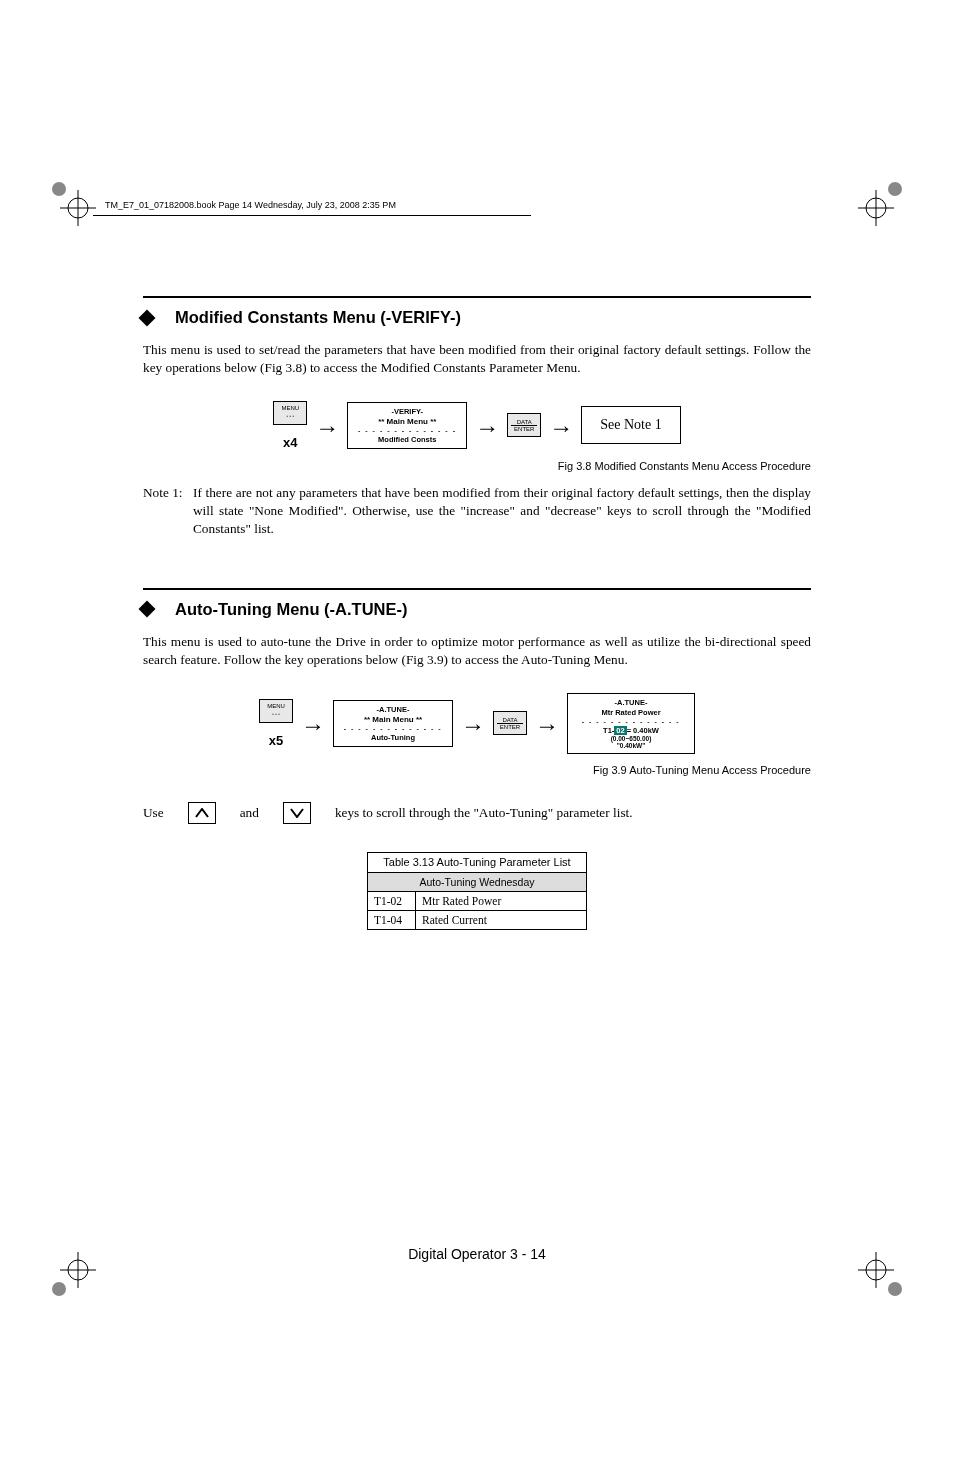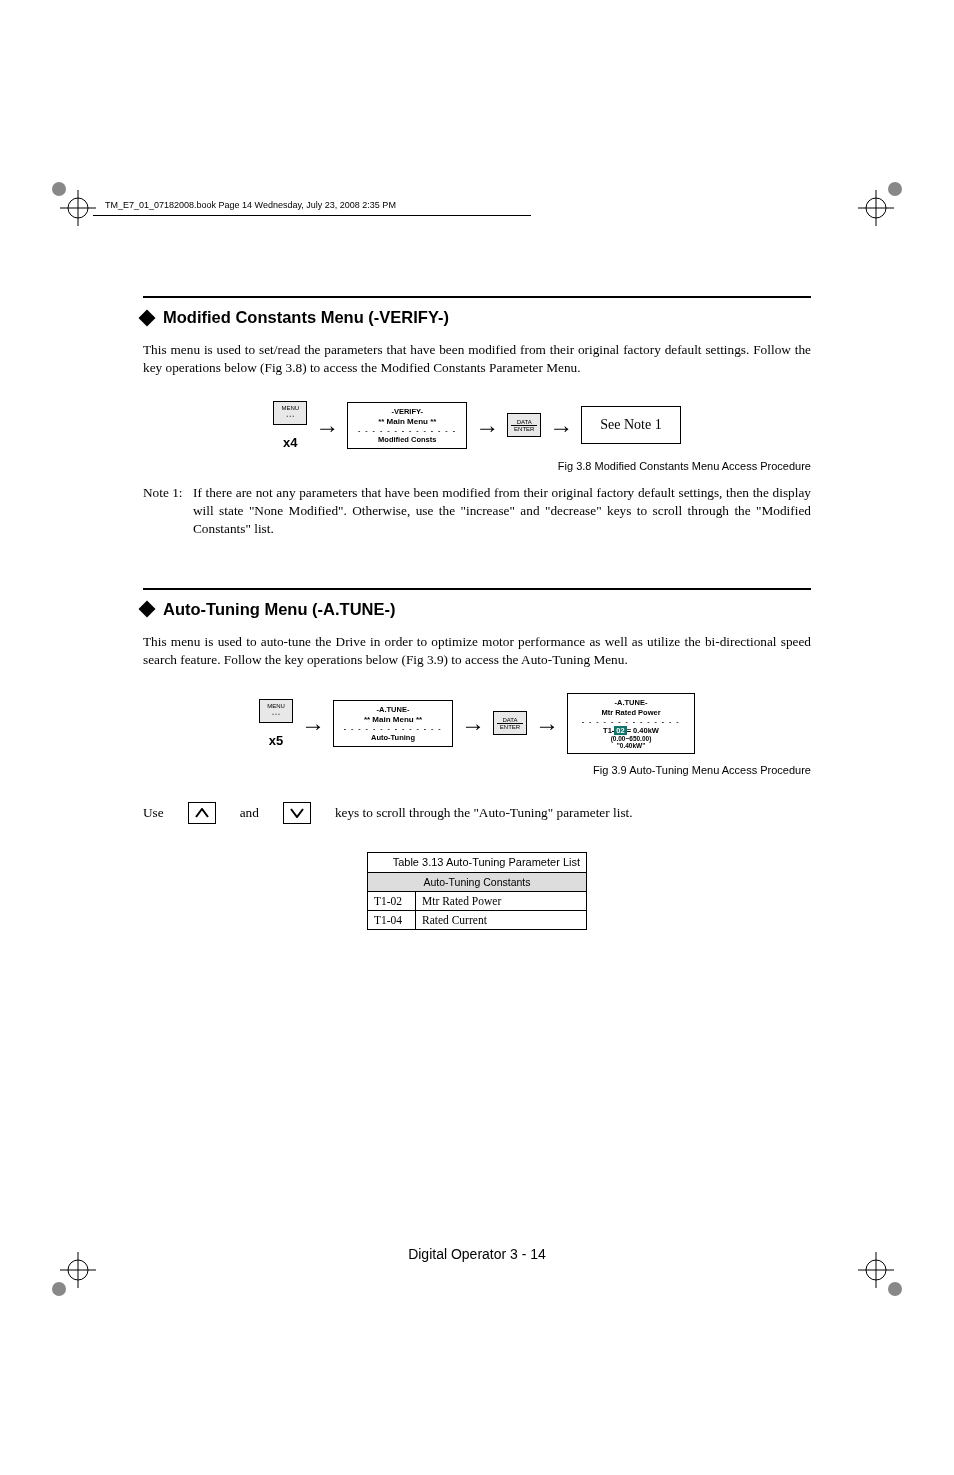--- a/index.html
+++ b/index.html
@@ -1,21 +1,21 @@
 <!DOCTYPE html>
 <html><head>
   <meta charset="utf-8">
   <style>
     * { box-sizing: border-box; margin: 0; padding: 0; }
     body { background: #fff; font-family: "Times New Roman", serif; width: 954px; height: 1475px; position: relative; }
     .page-content { position: absolute; left: 143px; top: 290px; width: 668px; }
     .path-note { position: absolute; left: 105px; top: 200px; font-family: Helvetica, Arial, sans-serif; font-size: 9px; }
     .path-rule { position: absolute; left: 93px; top: 215px; width: 438px; border-top: 0.5px solid #000; }
     .section-rule { border-top: 2px solid #000; margin: 6px 0 10px 0; }
-    .section-head { display: flex; align-items: center; gap: 8px; margin-bottom: 14px; }
+    .section-head { display: flex; align-items: center; gap: 20px; margin-bottom: 14px; }
     .diamond { width: 12px; height: 12px; transform: rotate(45deg); background: #000; flex: 0 0 12px; margin: 0 2px 0 -2px; }
     .section-title { font-family: Helvetica, Arial, sans-serif; font-weight: bold; font-size: 16.5px; }
     .body { font-size: 13.3px; line-height: 1.35; text-align: justify; }
     .fig-caption { font-family: Helvetica, Arial, sans-serif; font-size: 11px; text-align: right; margin: 10px 0 12px 0; }
     .footer { position: absolute; left: 0; top: 1246px; width: 954px; text-align: center; font-family: Helvetica, Arial, sans-serif; font-size: 14px; }
     .note-block { display: flex; font-size: 13.3px; line-height: 1.35; margin-bottom: 50px; }
     .note-label { width: 50px; flex-shrink: 0; }
     .note-body { text-align: justify; }
     .diagram { display: flex; align-items: center; justify-content: center; margin: 24px 0 6px 0; }
     .keycap { width: 34px; height: 24px; border: 1px solid #000; background: #e8e8e8; display: inline-flex; flex-direction: column; align-items: center; justify-content: center; font-family: Helvetica, Arial, sans-serif; }
@@ -30,21 +30,21 @@
     .lcd .l4 { font-size: 6.5px; }
     .lcd .inv { display:inline-block; background:#0f766e; color:#fff; padding:0 2px; }
     .box-note { border: 1px solid #000; padding: 10px 18px; font-size: 14px; font-family: "Times New Roman", serif; }
     .arrow { font-size: 24px; margin: 0 8px; }
     .col { display: flex; flex-direction: column; align-items: center; }
     .use-row { display: flex; align-items: flex-end; gap: 24px; margin: 26px 0 28px 0; }
     .use-row .txt { font-size: 13.3px; padding-bottom: 3px; }
     .arrowkey { width: 28px; height: 22px; border: 1px solid #000; display: inline-flex; align-items: center; justify-content: center; font-size: 14px; font-weight: bold; }
     .param-table { border-collapse: collapse; margin: 0 auto; font-family: Helvetica, Arial, sans-serif; width: 220px; }
     .param-table th, .param-table td { border: 1px solid #000; padding: 3px 6px; font-size: 10.5px; text-align: left; }
-    .param-table .hdr1 { text-align: right; font-weight: normal; font-size: 11px; line-height: 1.2; }
+    .param-table .hdr1 { text-align: center; font-weight: normal; font-size: 11px; line-height: 1.2; }
     .param-table .hdr2 { text-align: center; background: #ddd; font-weight: normal; }
     .param-table .cell-serif { font-family: "Times New Roman", serif; font-size: 11.5px; }
     .register-svg { position: absolute; }
   </style>
 </head>
 <body>
 
 <svg width="954" height="1475" style="position:absolute;left:0;top:0">
   
 </svg>
@@ -185,21 +185,21 @@
       </span>
     <span class="txt">keys to scroll through the "Auto-Tuning" parameter list.</span>
   </div>
 
   <table class="param-table">
     <tbody>
         <tr>
           <th colspan="2" class="hdr1">Table 3.13  Auto-Tuning Parameter List</th>
         </tr>
     <tr>
-          <th colspan="2" class="hdr2">Auto-Tuning Constants</th>
+          <th colspan="2" class="hdr2">Auto-Tuning Wednesday</th>
         </tr>
     <tr>
       <td class="cell-serif" style="width:48px">T1-02</td>
       <td class="cell-serif">Mtr Rated Power</td>
     </tr>
     <tr>
       <td class="cell-serif">T1-04</td>
       <td class="cell-serif">Rated Current</td>
     </tr>
   </tbody>

